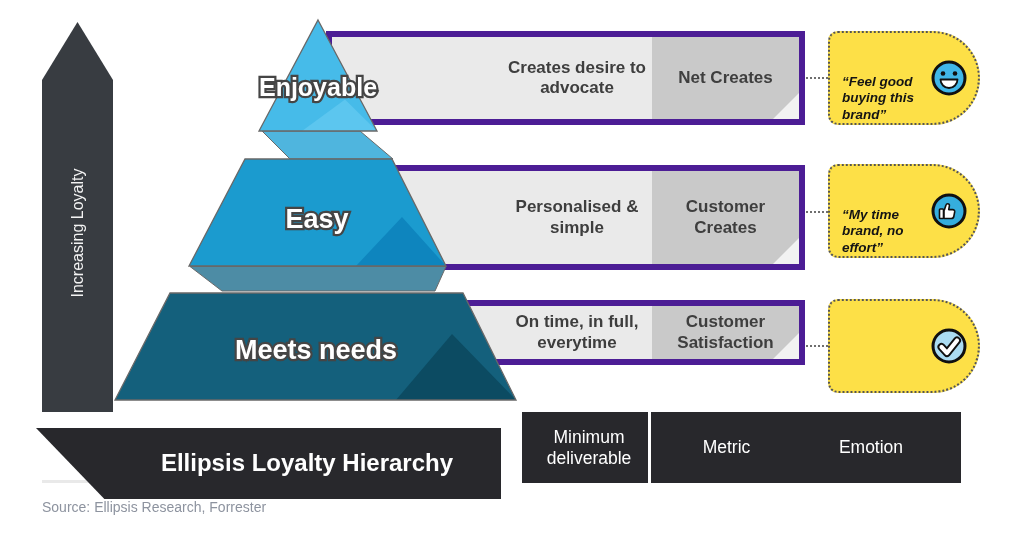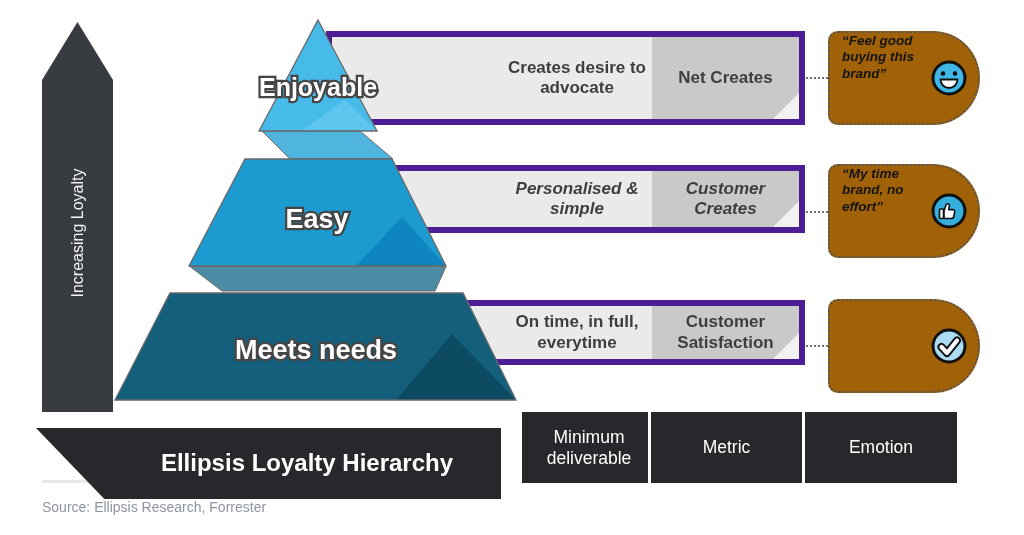--- a/index.html
+++ b/index.html
@@ -22,23 +22,23 @@
     font-size:17px;font-weight:bold;color:#3e3e3e;line-height:1.18;
   }
   .rowbar .notch{
     position:absolute;right:0;bottom:0;width:26px;height:26px;background:#f2f2f2;
     clip-path:polygon(100% 0,100% 100%,0 100%);
   }
   
   .dotline{position:absolute;width:22px;height:0;border-top:2px dotted #6e6e6e;left:806px;}
   
   .bubble{
-    position:absolute;left:828px;width:152px;height:94px;background:#a16207;
+    position:absolute;left:828px;width:152px;height:94px;background:#fde047;
     border:2px dotted #555;border-radius:10px 48px 48px 10px;box-sizing:border-box;
-    display:flex;align-items:flex-start;
+    display:flex;align-items:flex-end;
   }
   .bubble .quote{
     margin-left:12px;width:97px;font-size:13.5px;font-weight:bold;font-style:italic;
     color:#141414;line-height:1.22;
   }
   .bubble .icn{position:absolute;right:9px;top:50%;transform:translateY(-50%);width:40px;height:40px;}
   
   .blackbox{
     position:absolute;top:412px;height:71px;background:#28282c;color:#fff;
     display:flex;align-items:center;justify-content:center;text-align:center;
@@ -63,21 +63,21 @@
 
 <div id="stage">
 
   <div class="rowbar" style="left:326px;top:31px;width:479px;height:94px;">
     <div class="deliv-txt">Creates desire to advocate</div>
     <div class="metric-sec">
       <div class="txt">Net Creates</div>
       <div class="notch"></div>
     </div>
   </div>
-  <div class="rowbar" style="left:390px;top:165px;width:415px;height:68px;font-style:italic;">
+  <div class="rowbar" style="left:390px;top:165px;width:415px;height:105px;">
     <div class="deliv-txt">Personalised &amp; simple</div>
     <div class="metric-sec">
       <div class="txt">Customer Creates</div>
       <div class="notch"></div>
     </div>
   </div>
   <div class="rowbar" style="left:440px;top:300px;width:365px;height:65px;">
     <div class="deliv-txt">On time, in full, everytime</div>
     <div class="metric-sec">
       <div class="txt">Customer Satisfaction</div>
@@ -119,21 +119,21 @@
   <div id="grayrule"></div>
   <div id="banner" class="blackbox">
     <span>Ellipsis Loyalty Hierarchy</span>
   </div>
   <div class="blackbox" style="left:522px;width:126px;padding-left:8px;">
     <span style="width:110px;">Minimum deliverable</span>
   </div>
   <div class="blackbox" style="left:651px;width:151px;">
     <span>Metric</span>
   </div>
-  <div class="blackbox" style="left:805px;width:152px;">
+  <div class="blackbox" style="left:781px;width:180px;">
     <span>Emotion</span>
   </div>
   <div id="source">Source: Ellipsis Research, Forrester</div>
 
   <svg id="overlay" width="1024" height="535" viewBox="0 0 1024 535">
 
     <path d="M42 412 L42 80 L77.5 22 L113 80 L113 412 Z" fill="#383c41"></path>
     <text class="arrow-label" transform="translate(83,233) rotate(-90)">Increasing Loyalty</text>
 
     <polygon points="262,131 360,131 393,159 290,159" fill="#4fb5de" stroke="#6a6a6a" stroke-width="1"></polygon>

